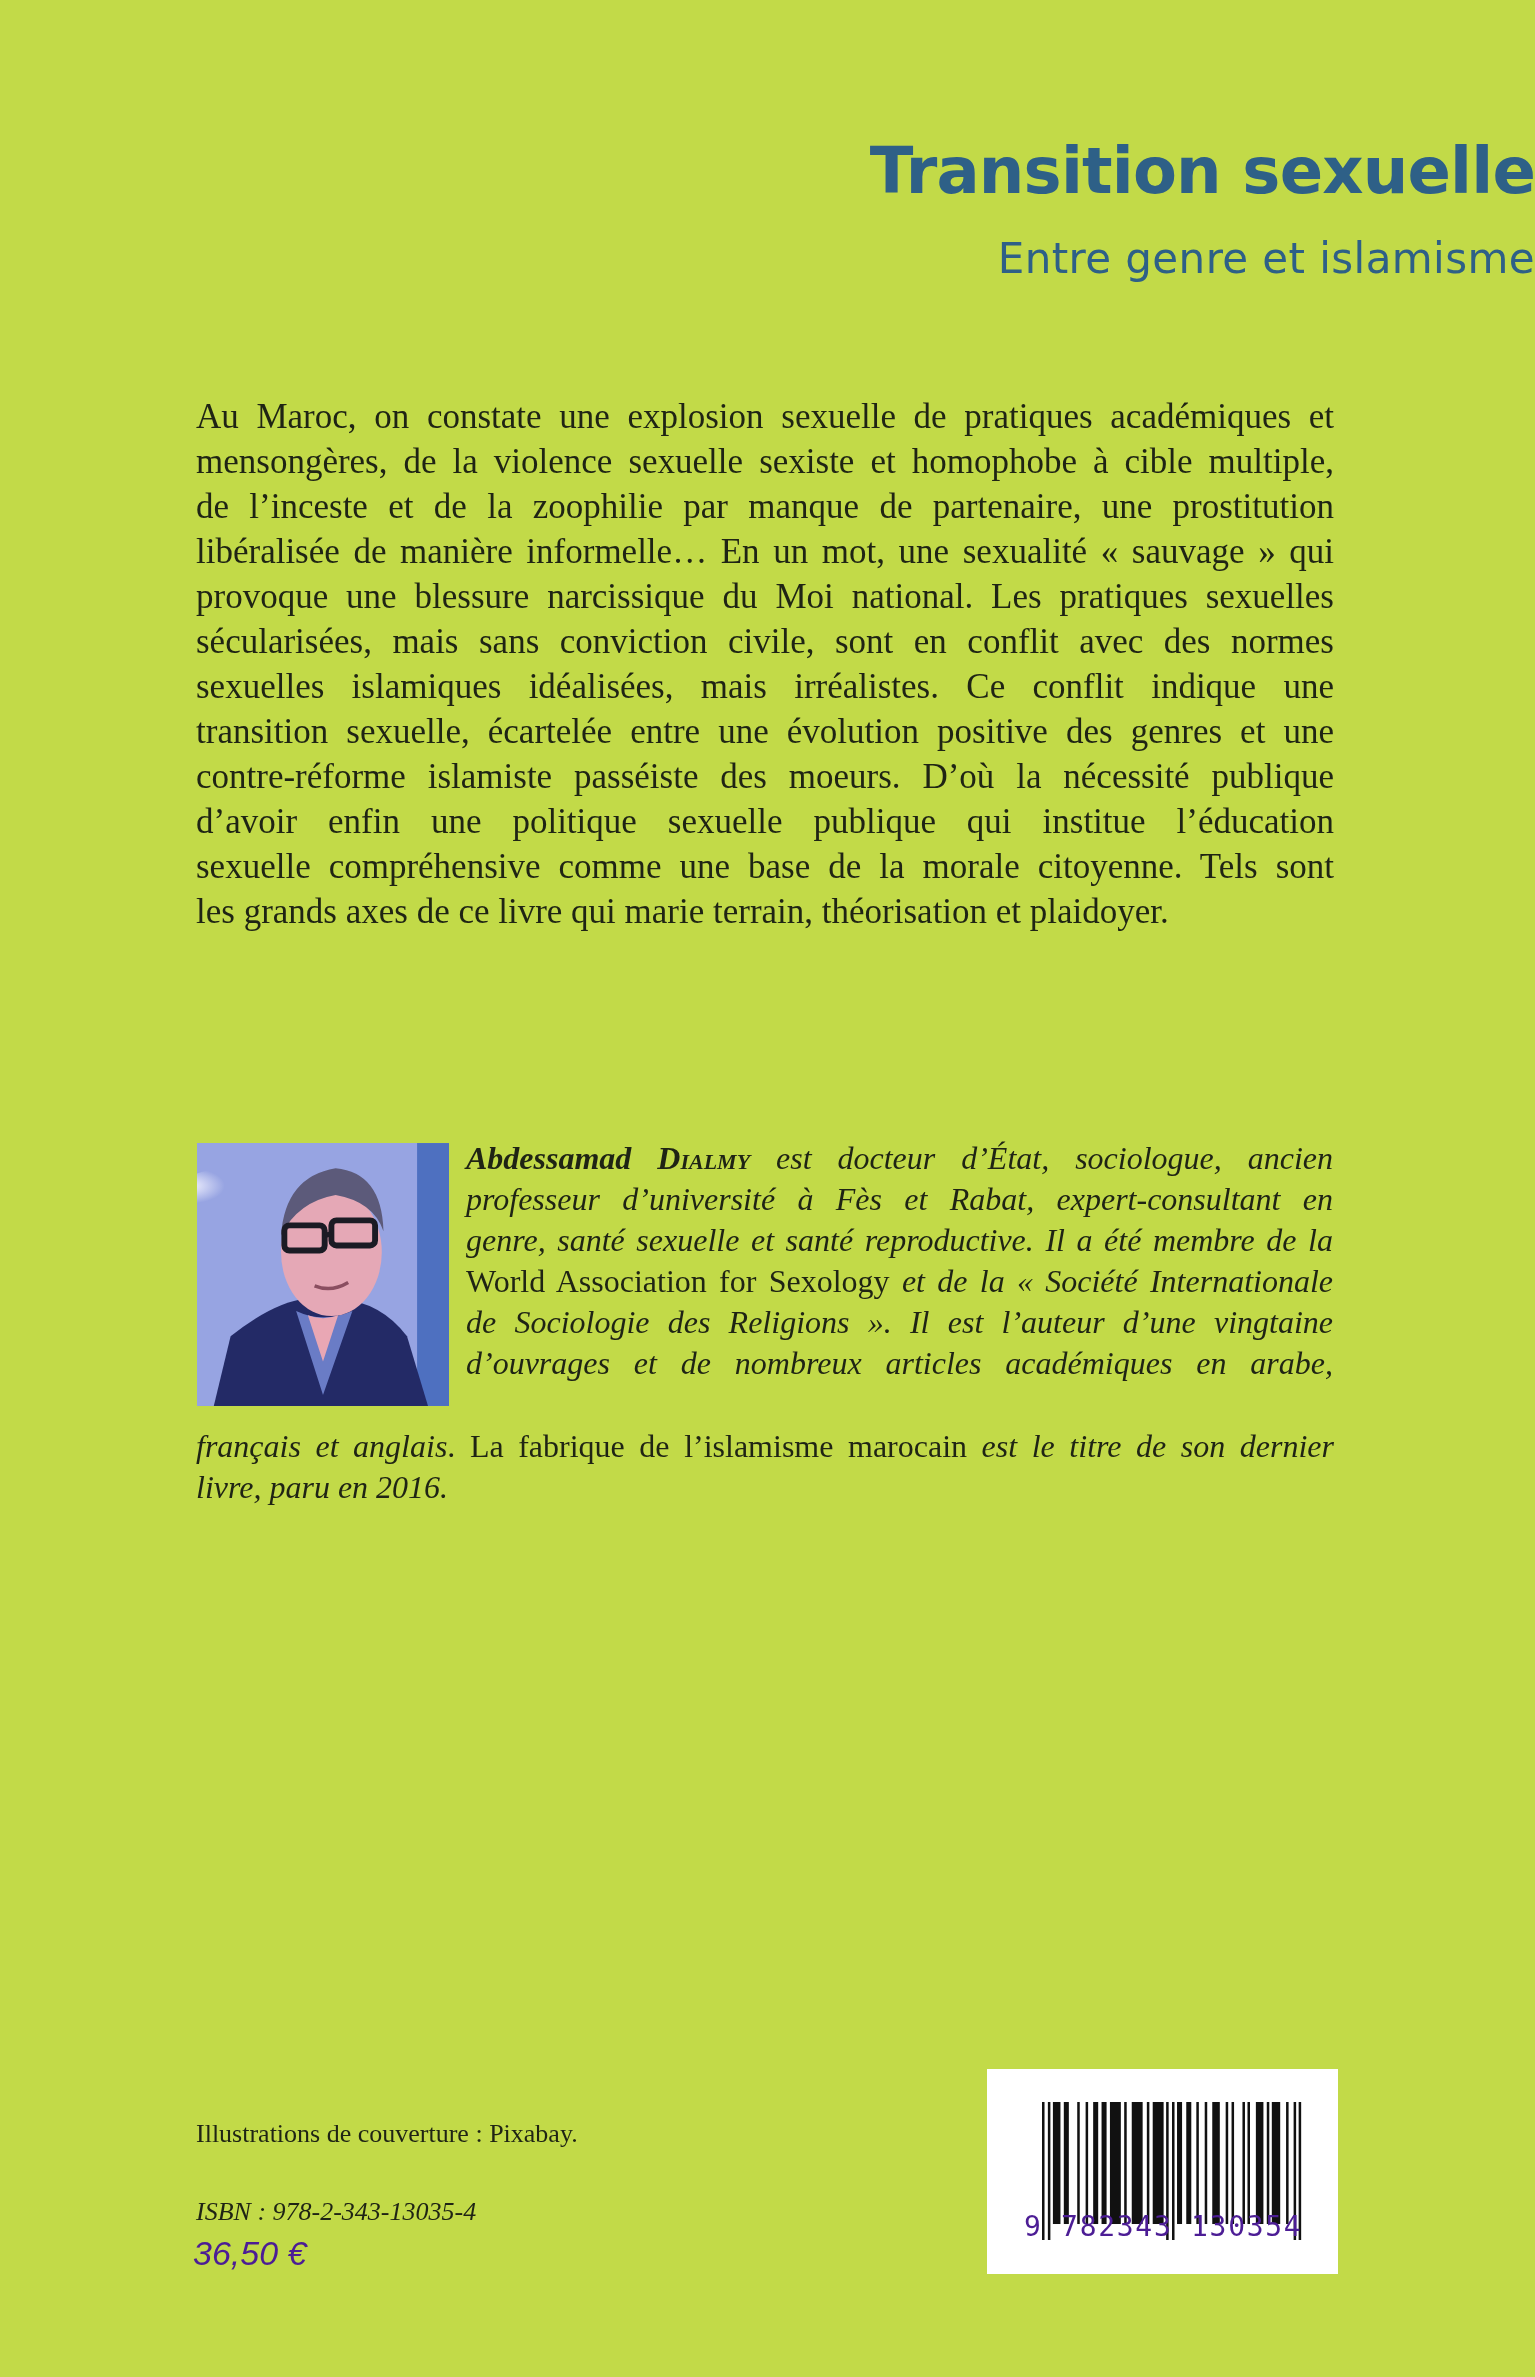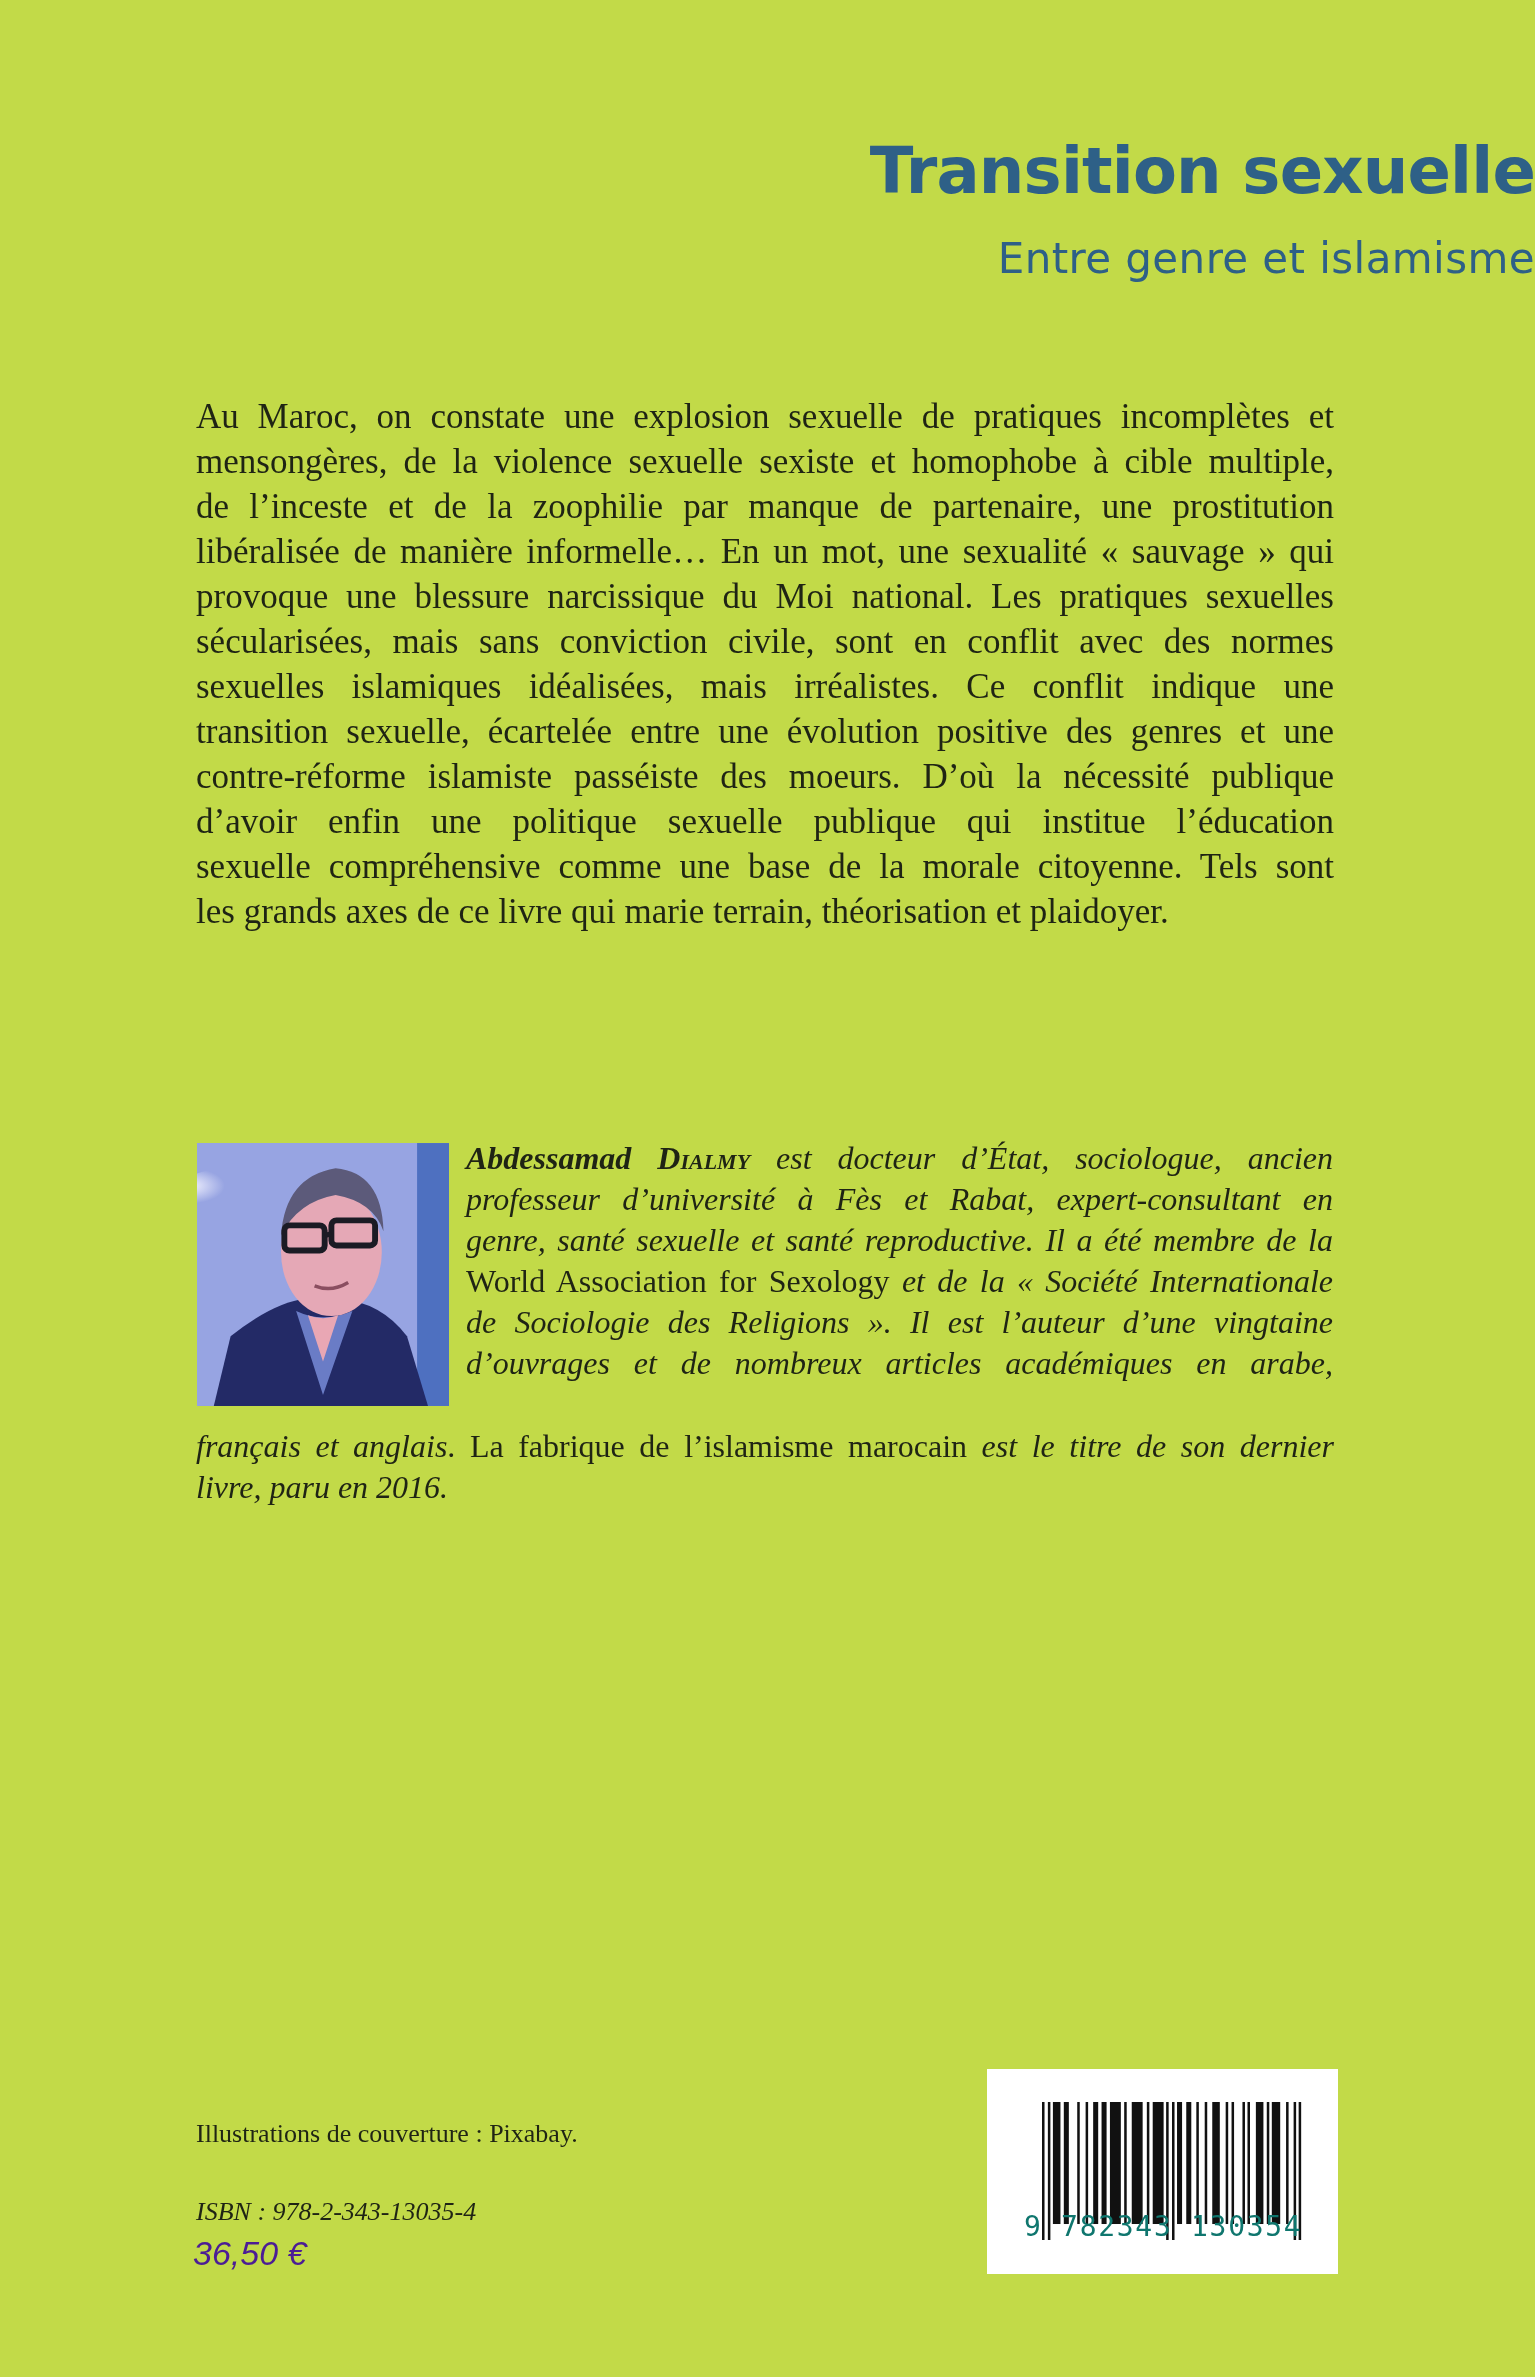--- a/index.html
+++ b/index.html
@@ -51,31 +51,31 @@
     font-size:34px; color:#4c1d95; line-height:42px;font-style:italic;
   }
   .barcode-box {
     position:absolute; left:987px; top:2069px; width:351px; height:205px; background:#ffffff;
   }
   .bars {
     position:absolute; left:55px; top:33px; width:260px; height:138px;
   }
   .barcode-digits {
     position:absolute; left:37px; top:141px; font-family:"DejaVu Sans Mono", monospace;
-    font-size:28px; color:#0f766e; letter-spacing:1.7px; line-height:34px;
+    font-size:28px; color:#4c1d95; letter-spacing:1.7px; line-height:34px;
   }
 </style>
 </head>
 <body>
 
 <div class="title">Transition sexuelle</div>
 <div class="subtitle">Entre genre et islamisme</div>
 
 <div class="blurb">
-  <span class="line">Au Maroc, on constate une explosion sexuelle de pratiques incomplètes et</span>
+  <span class="line">Au Maroc, on constate une explosion sexuelle de pratiques académiques et</span>
   <span class="line">mensongères, de la violence sexuelle sexiste et homophobe à cible multiple,</span>
   <span class="line">de l’inceste et de la zoophilie par manque de partenaire, une prostitution</span>
   <span class="line">libéralisée de manière informelle… En un mot, une sexualité « sauvage » qui</span>
   <span class="line">provoque une blessure narcissique du Moi national. Les pratiques sexuelles</span>
   <span class="line">sécularisées, mais sans conviction civile, sont en conflit avec des normes</span>
   <span class="line">sexuelles islamiques idéalisées, mais irréalistes. Ce conflit indique une</span>
   <span class="line">transition sexuelle, écartelée entre une évolution positive des genres et une</span>
   <span class="line">contre-réforme islamiste passéiste des moeurs. D’où la nécessité publique</span>
   <span class="line">d’avoir enfin une politique sexuelle publique qui institue l’éducation</span>
   <span class="line">sexuelle compréhensive comme une base de la morale citoyenne. Tels sont</span>

